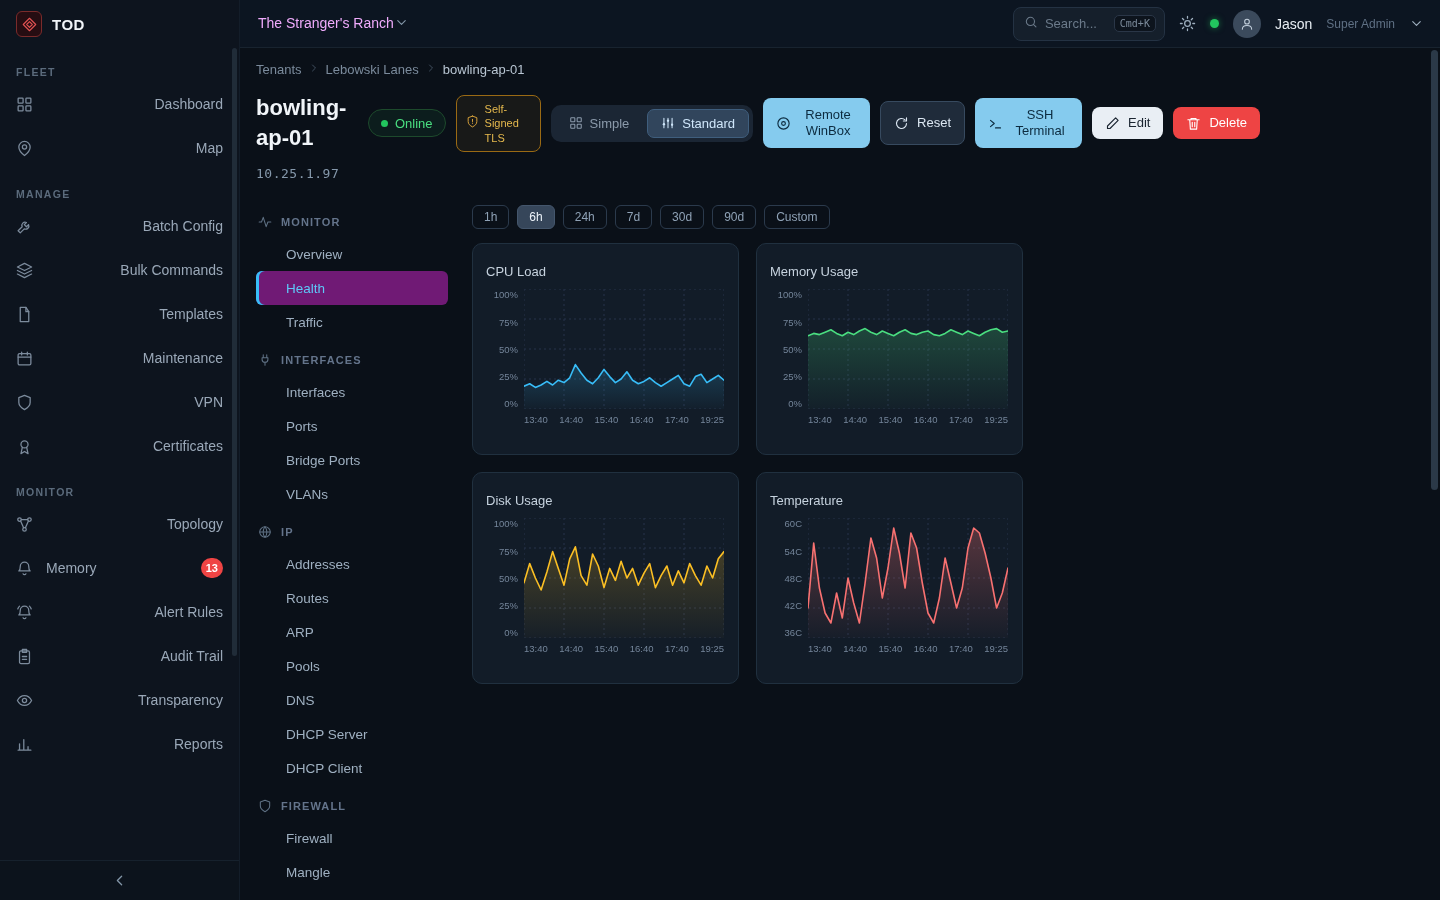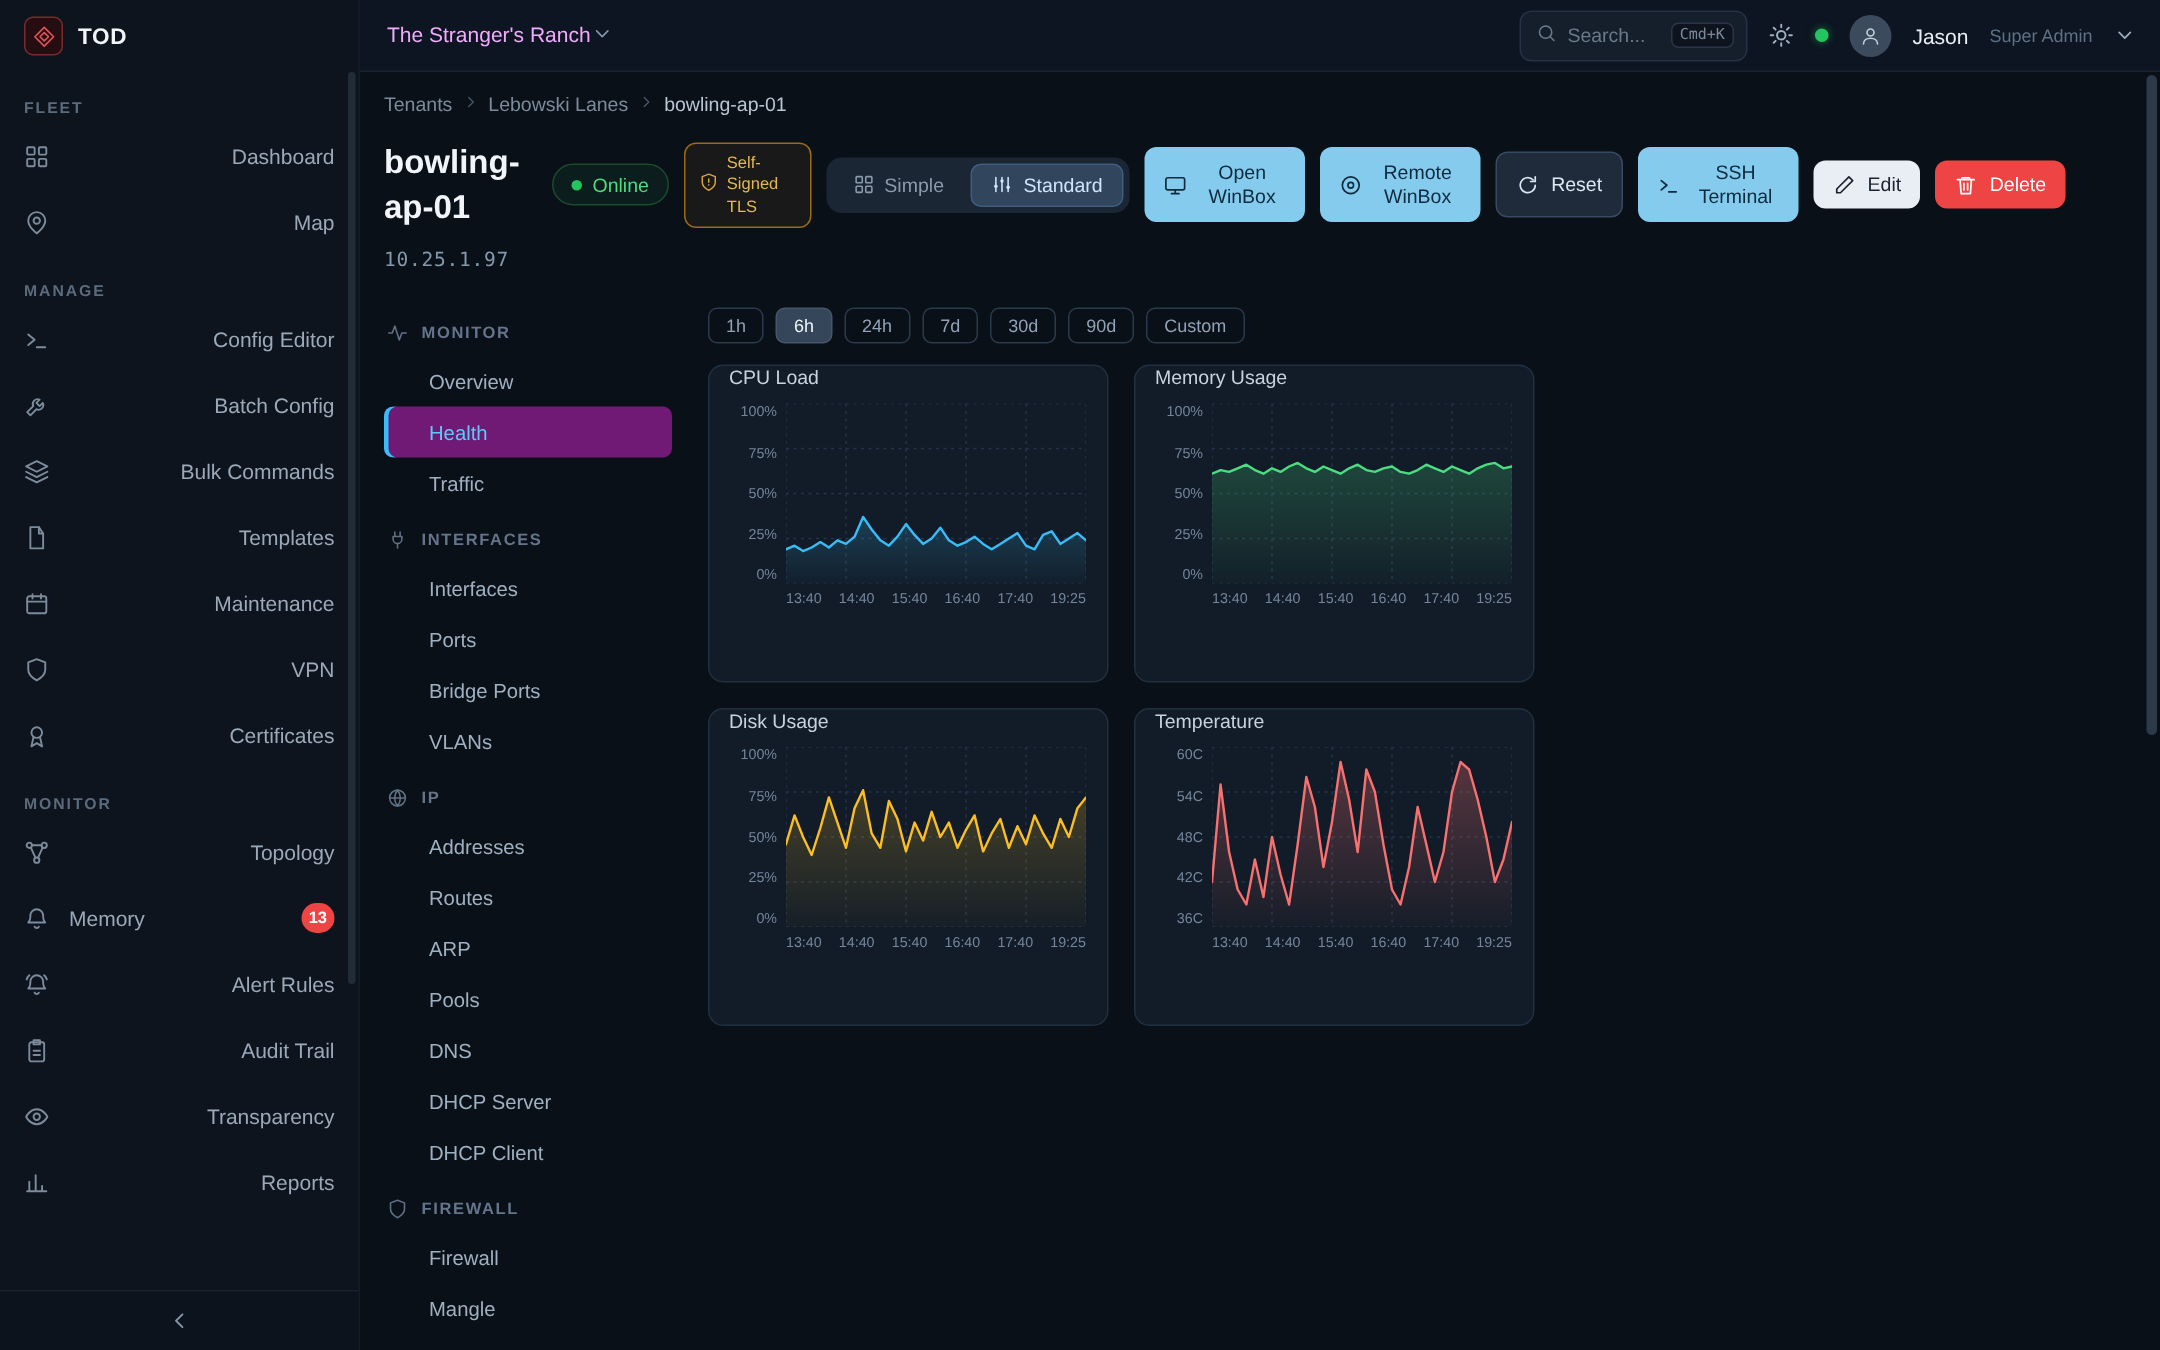--- a/index.html
+++ b/index.html
@@ -73,21 +73,21 @@
   .sn-head .ic { color:#5f7184; }
   .sn-item { height:34px; display:flex; align-items:center; padding-left:30px; font-size:13.5px; color:#9fb0c1; border-radius:6px; cursor:pointer; }
   .sn-active { background:#701a75; color:#5ec8f8; box-shadow:inset 3px 0 0 #38bdf8; }
 
   
   .charts-col { margin-left:24px; }
   .time-ranges { display:flex; gap:8px; margin-top:4px; }
   .pill { height:24px; padding:0 11px; font-size:12px; border-radius:6px; border:1px solid #2b3a4c; background:transparent; color:#8fa2b6; cursor:pointer; font-family:inherit; }
   .pill-active { background:#36465a; color:#eef4fa; border-color:#44566c; }
   .charts-grid { display:grid; grid-template-columns:267px 267px; gap:17px; margin-top:14px; }
-  .chart-card { width:267px; height:212px; background:#121c28; border:1px solid #20303f; border-radius:10px; padding:0 13px; }
+  .chart-card { width:267px; height:212px; background:#121c28; border:1px solid #20303f; border-radius:10px; padding:20px 13px; }
   .chart-title { font-size:13px; color:#c6d2de; margin-bottom:10px; }
   .chart-body { display:grid; grid-template-columns:32px 200px; column-gap:6px; }
   .ylabels { display:flex; flex-direction:column; justify-content:space-between; align-items:flex-end; height:120px; font-size:9.5px; color:#74859a; padding:0 0 0 0; }
   .plot { width:200px; height:120px; }
   .xlabels { grid-column:2; display:flex; justify-content:space-between; font-size:9.5px; color:#74859a; margin-top:5px; }
 
   
   .main-scroll { position:absolute; top:50px; right:2px; width:7px; height:440px; border-radius:4px; background:#2b3948; }
 </style>
 </head>
@@ -117,27 +117,20 @@
           <span class="nav-label">Dashboard</span>
         </div>
         <div class="nav-item">
           <svg class="ic " width="17" height="17" viewBox="0 0 24 24" fill="none" stroke="currentColor" stroke-width="1.8" stroke-linecap="round" stroke-linejoin="round">
             <path d="M20 10c0 6-8 12-8 12S4 16 4 10a8 8 0 1 1 16 0z"></path>
             <circle cx="12" cy="10" r="3"></circle>
           </svg>
           <span class="nav-label">Map</span>
         </div>
         <div class="nav-heading">MANAGE</div>
-        <div class="nav-item">
-          <svg class="ic " width="17" height="17" viewBox="0 0 24 24" fill="none" stroke="currentColor" stroke-width="1.8" stroke-linecap="round" stroke-linejoin="round">
-            <path d="M4 17l6-5-6-5"></path>
-            <path d="M12 19h8"></path>
-          </svg>
-          <span class="nav-label">Config Editor</span>
-        </div>
         <div class="nav-item">
           <svg class="ic " width="17" height="17" viewBox="0 0 24 24" fill="none" stroke="currentColor" stroke-width="1.8" stroke-linecap="round" stroke-linejoin="round">
             <path d="M14.7 6.3a4.5 4.5 0 0 0-6 6L3 18l3 3 5.7-5.7a4.5 4.5 0 0 0 6-6l-3 3-3-3 3-3z"></path>
           </svg>
           <span class="nav-label">Batch Config</span>
         </div>
         <div class="nav-item">
           <svg class="ic " width="17" height="17" viewBox="0 0 24 24" fill="none" stroke="currentColor" stroke-width="1.8" stroke-linecap="round" stroke-linejoin="round">
             <path d="M12 2l10 5-10 5L2 7l10-5z"></path>
             <path d="M2 12l10 5 10-5"></path>
@@ -313,27 +306,20 @@
                 <svg class="ic " width="14" height="14" viewBox="0 0 24 24" fill="none" stroke="currentColor" stroke-width="1.8" stroke-linecap="round" stroke-linejoin="round">
                   <path d="M5 4v16M12 4v16M19 4v16"></path>
                   <circle cx="5" cy="14" r="2" fill="currentColor" stroke="none"></circle>
                   <circle cx="12" cy="8" r="2" fill="currentColor" stroke="none"></circle>
                   <circle cx="19" cy="15" r="2" fill="currentColor" stroke="none"></circle>
                 </svg>
                 <span>Standard</span>
               </button>
             </div>
           <span id="actions" style="display:flex;gap:10px;align-items:center">
-              <button class="btn btn-primary">
-                <svg class="ic " width="15" height="15" viewBox="0 0 24 24" fill="none" stroke="currentColor" stroke-width="1.8" stroke-linecap="round" stroke-linejoin="round">
-                  <rect x="2" y="4" width="20" height="13" rx="2"></rect>
-                  <path d="M8 21h8M12 17v4"></path>
-                </svg>
-                <span class="lbl">Open WinBox</span>
-              </button>
               <button class="btn btn-primary">
                 <svg class="ic " width="15" height="15" viewBox="0 0 24 24" fill="none" stroke="currentColor" stroke-width="1.8" stroke-linecap="round" stroke-linejoin="round">
                   <circle cx="12" cy="12" r="9"></circle>
                   <circle cx="12" cy="12" r="3"></circle>
                 </svg>
                 <span class="lbl">Remote WinBox</span>
               </button>
               <button class="btn btn-dark">
                 <svg class="ic " width="15" height="15" viewBox="0 0 24 24" fill="none" stroke="currentColor" stroke-width="1.8" stroke-linecap="round" stroke-linejoin="round">
                   <path d="M20 12a8 8 0 1 1-2.3-5.7"></path>

